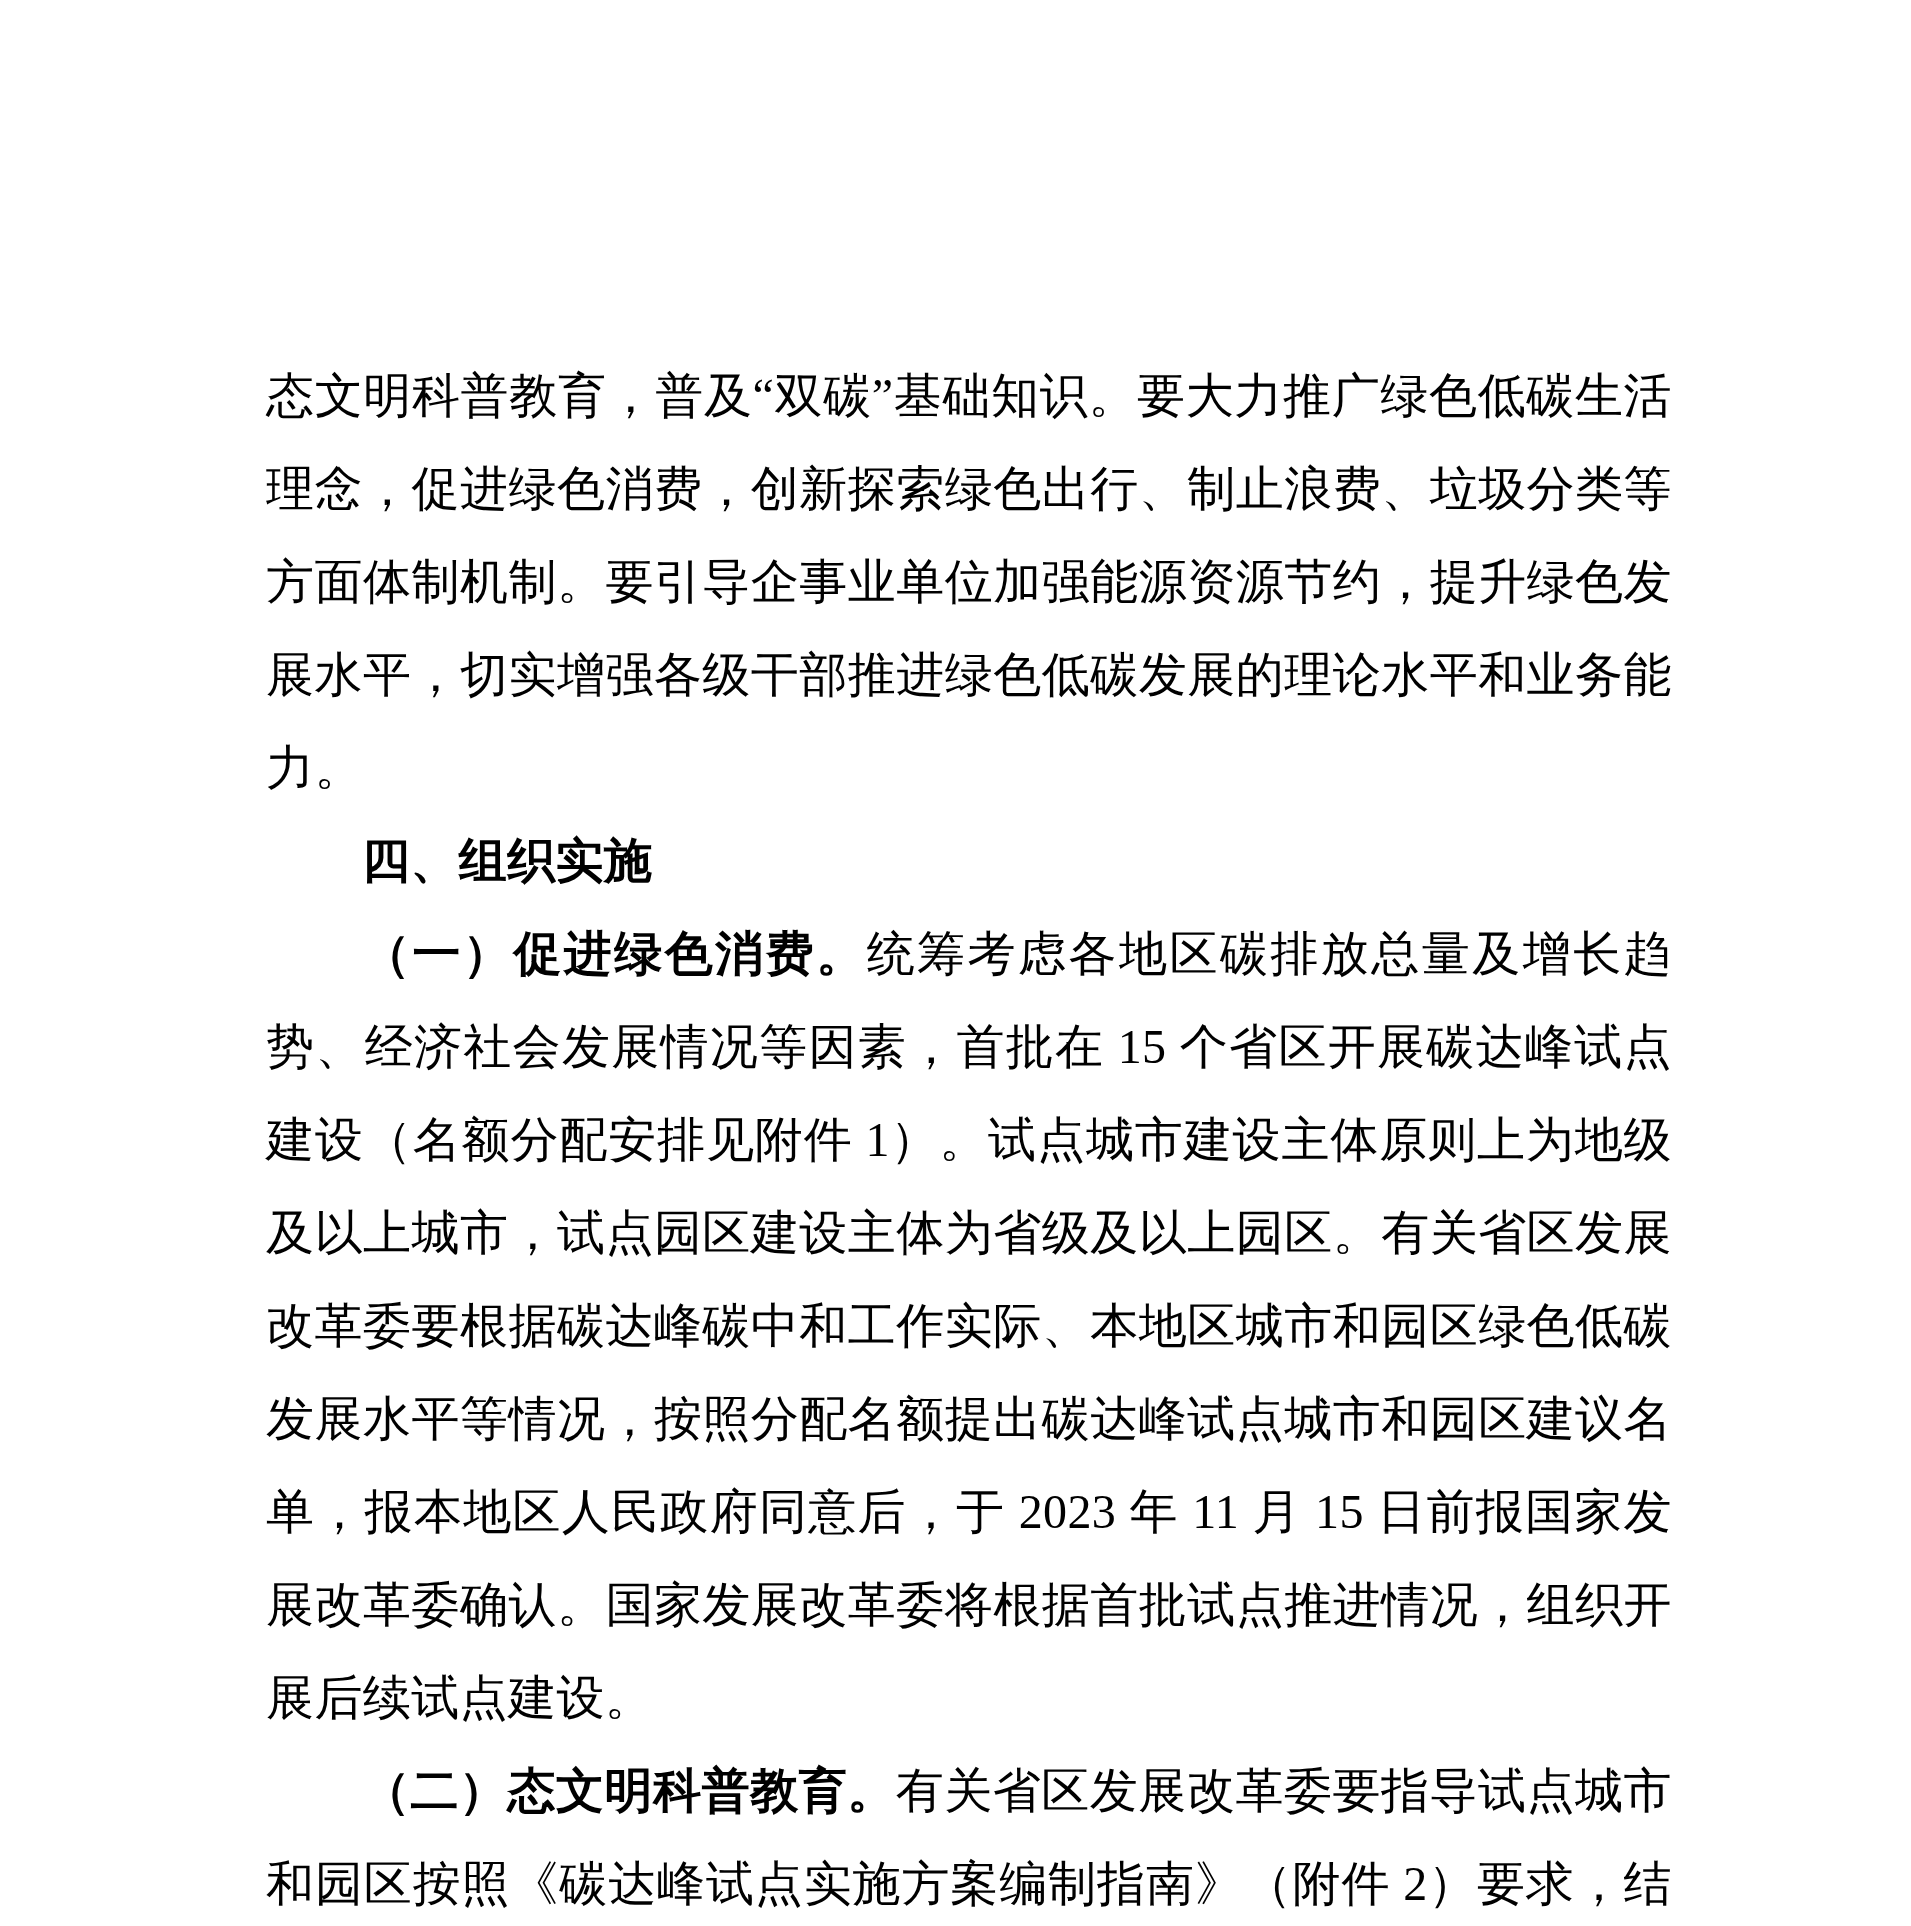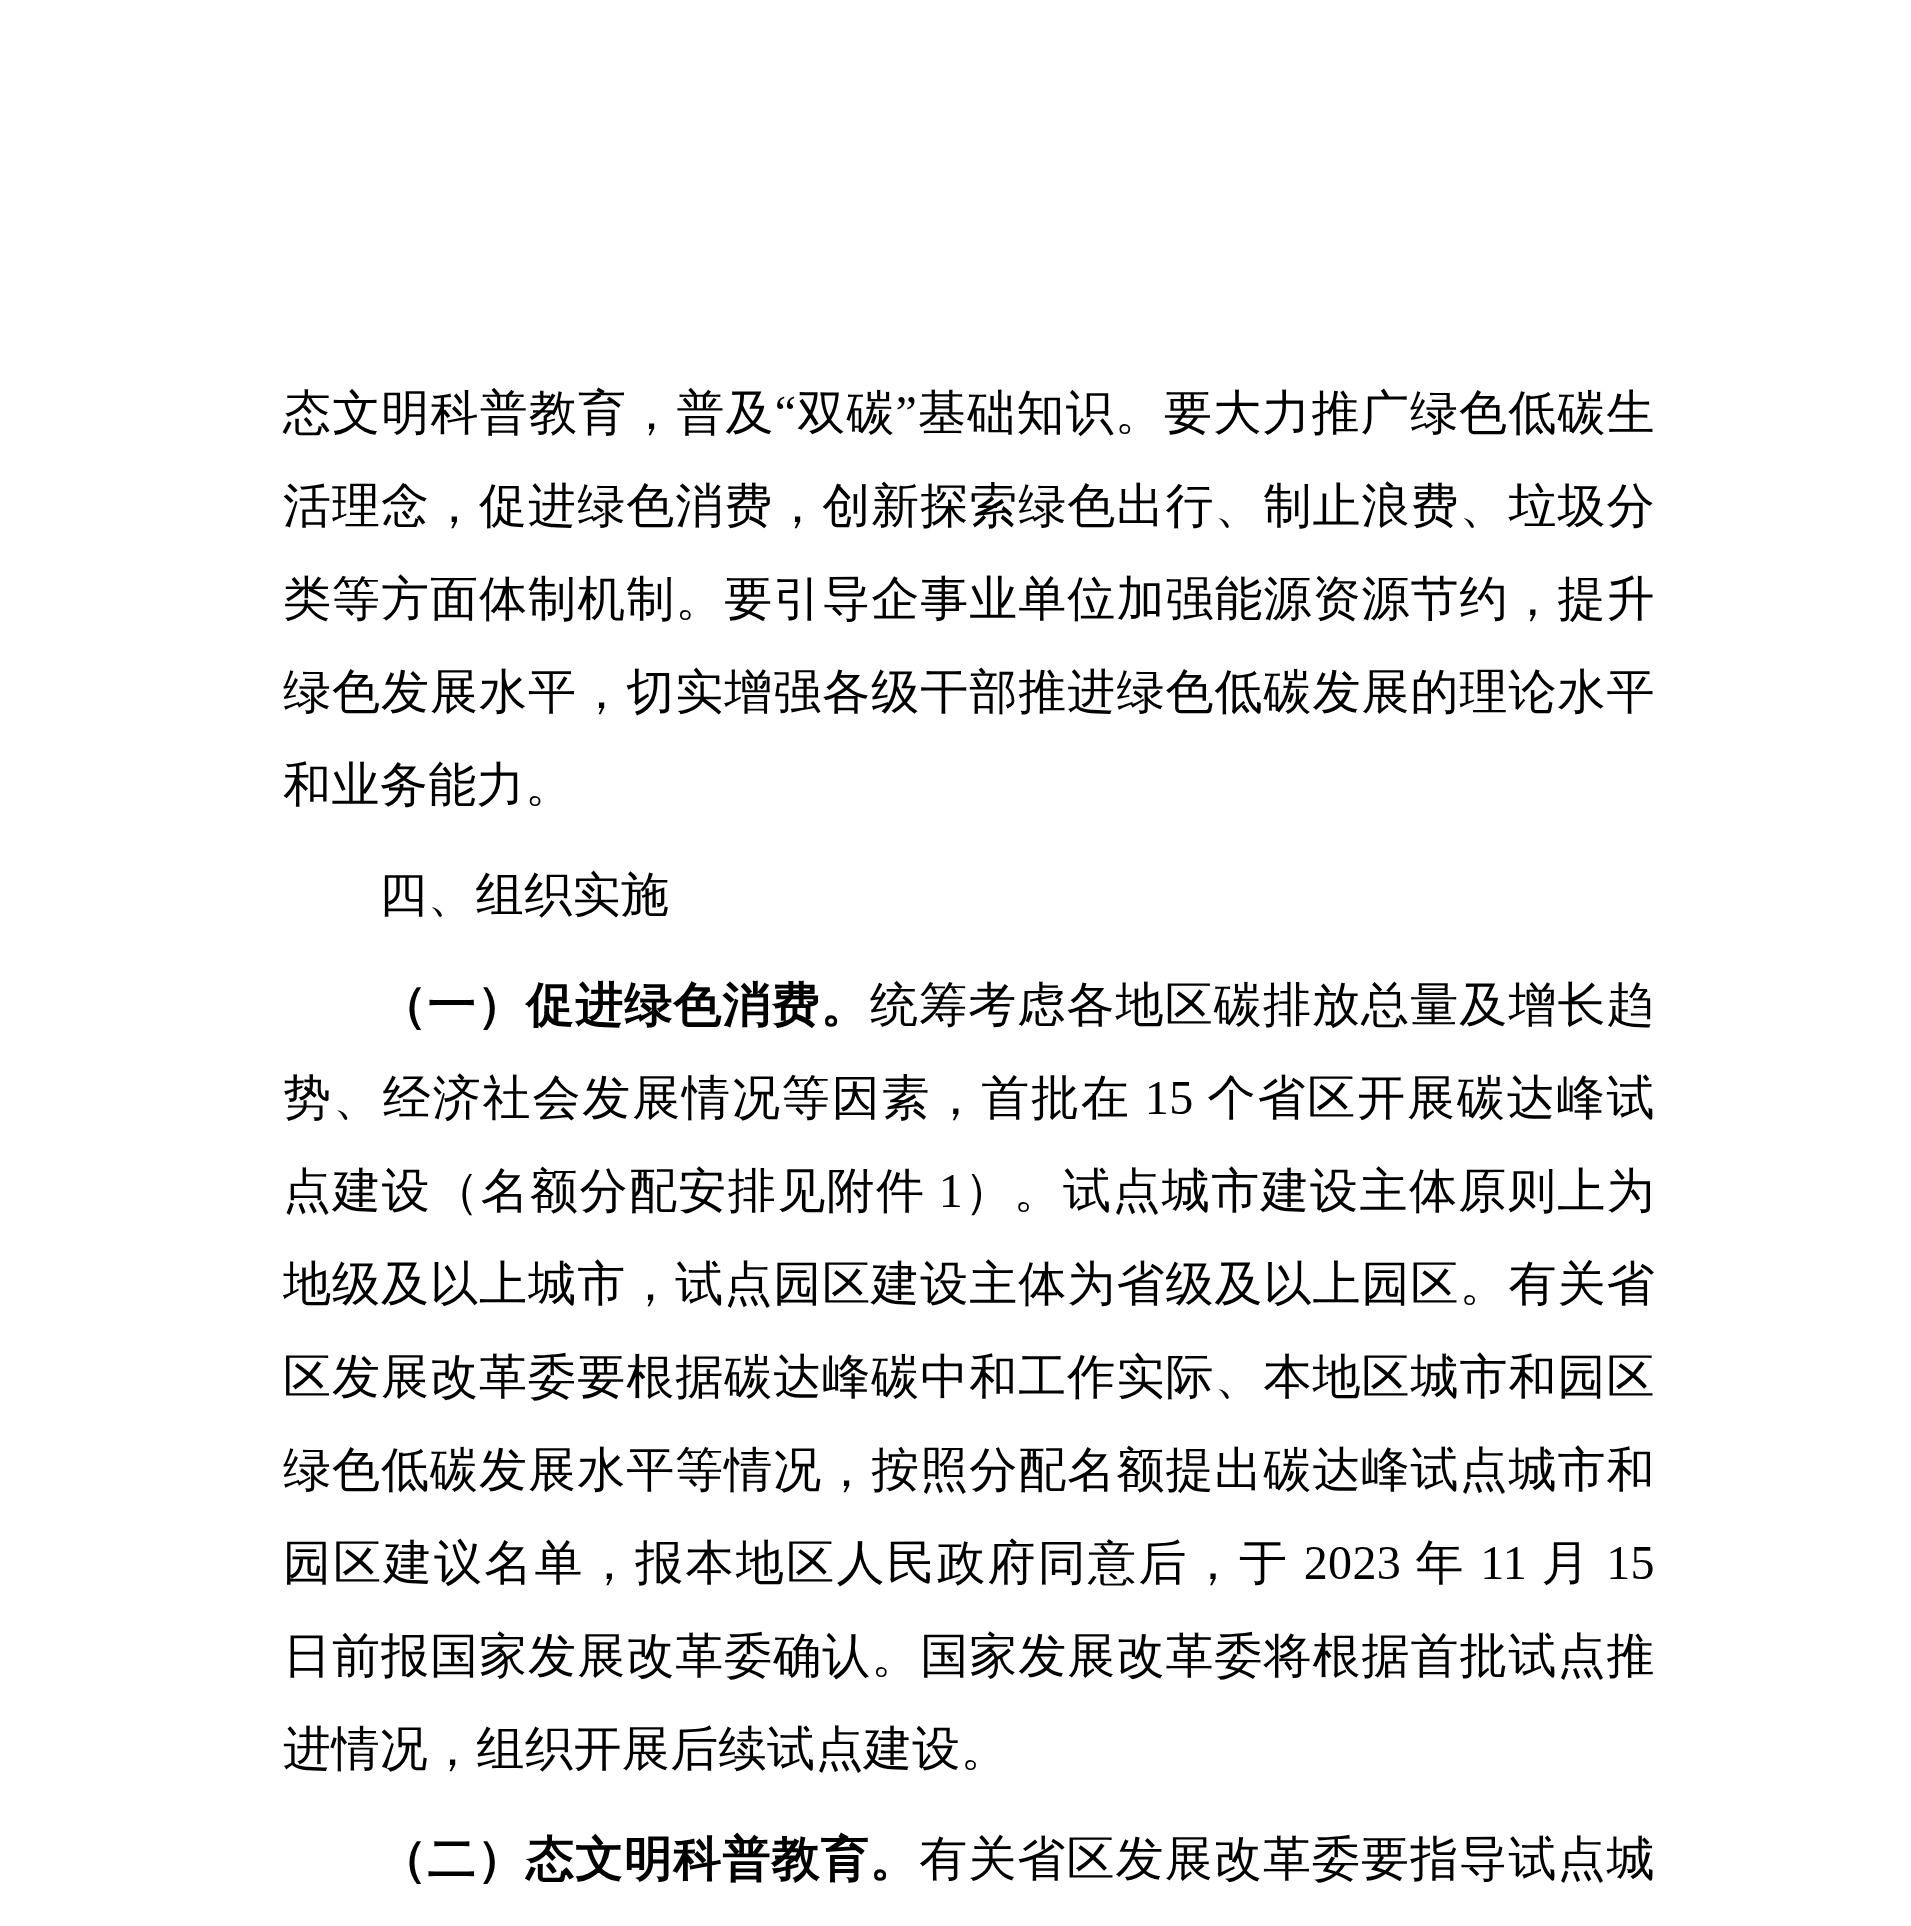--- a/index.html
+++ b/index.html
@@ -21,30 +21,30 @@
     left: 266px;
     top: 349px;
     width: 1406px;
     font-size: 48px;
     line-height: 93px;
     text-align: justify;
     text-justify: inter-ideograph;
     letter-spacing: 0.4px;
   }
   .content p {
-    margin: 17px;
+    margin: 0;
     padding: 0;
     text-indent: 2em;
   }
   .content p.no-indent {
     text-indent: 0;
   }
   .content p.heading {
     font-family: "Liberation Sans", "DejaVu Sans", sans-serif;
-    font-weight: 400;
+    font-weight: 700;
   }
   .lead {
     font-family: "Liberation Sans", "DejaVu Sans", sans-serif;
     font-weight: 700;
   }
 </style>
 </head>
 <body>
 
 <div class="page">

